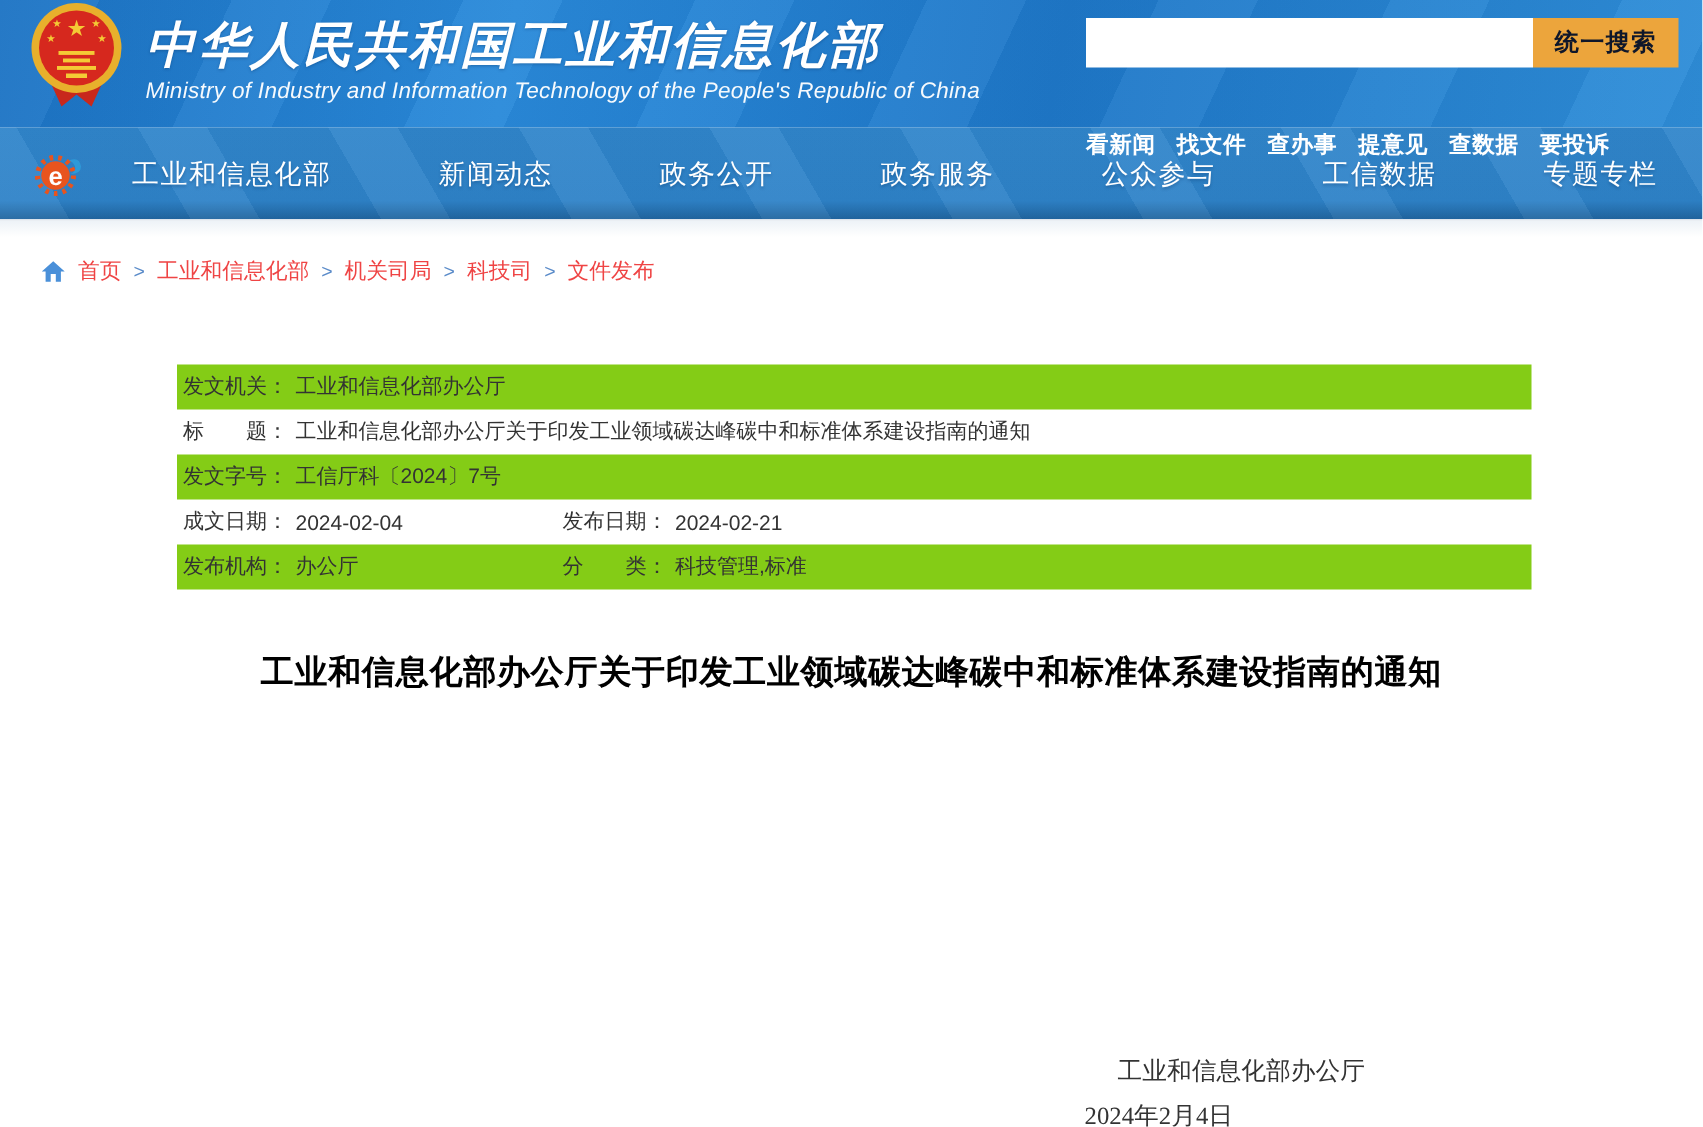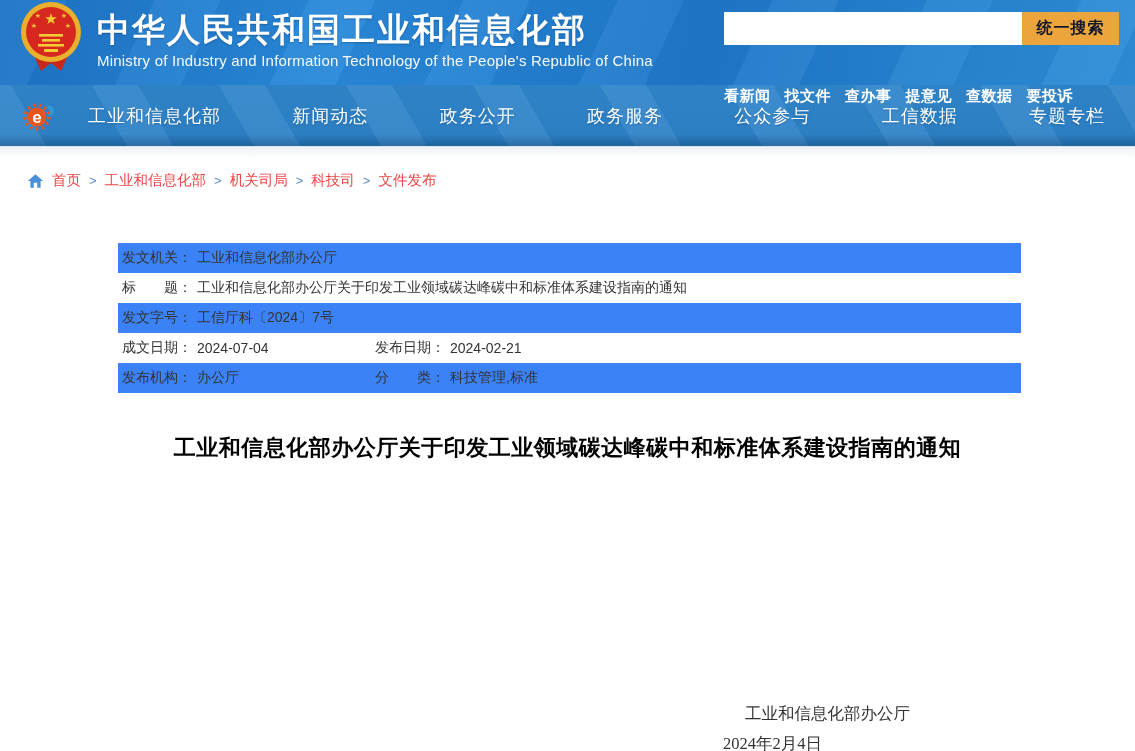--- a/index.html
+++ b/index.html
@@ -6,21 +6,21 @@
   html,body { width:1135px; height:751px; overflow:hidden; background:#fff;
     font-family:"Liberation Sans","DejaVu Sans",sans-serif; }
   .page { position:relative; width:1135px; height:751px; }
 
   
   .header { position:absolute; top:0; left:0; width:1135px; height:85px;
     background:linear-gradient(100deg,#1d74c4 0%,#2a8ada 30%,#1f78c8 62%,#2f8ed8 100%); }
   .header::after { content:""; position:absolute; inset:0;
     background:repeating-linear-gradient(115deg, rgba(255,255,255,0.04) 0 60px, rgba(0,40,90,0.05) 60px 140px); }
   .emblem { position:absolute; left:20px; top:1px; width:62px; height:74px; z-index:2; }
-  .title-block { position:absolute; left:97px; top:11px; z-index:2; color:#fff; }
+  .title-block { position:absolute; left:97px; top:11px; z-index:2; color:#fff;font-style:italic; }
   .site-title { font-size:33px; font-weight:bold; letter-spacing:2px; line-height:38px;
     text-shadow:0 1px 2px rgba(0,40,90,.35); }
   .site-subtitle { font-size:15px; margin-top:3px; letter-spacing:.2px; opacity:.96; }
   .search-area { position:absolute; left:724px; top:12px; width:395px; height:33px; display:flex; z-index:2; }
   .search-input { width:298px; height:33px; border:none; outline:none; padding:0 10px;
     font-size:14px; background:#fff; }
   .search-button { width:97px; height:33px; border:none; background:#eca53c; color:#0f172a;
     font-size:16px; font-weight:bold; cursor:pointer; letter-spacing:1px;
     font-family:"Liberation Sans","DejaVu Sans",sans-serif; }
   .quick-links { position:absolute; left:724px; top:51px; display:flex; gap:14px; z-index:2;margin-top:36px; }
@@ -45,21 +45,21 @@
   
   .breadcrumb { position:absolute; top:171px; left:27px; display:flex; align-items:center;
     font-size:14.5px; color:#3077cc; }
   .breadcrumb a { color:#ef4444; text-decoration:none; }
   .crumb-sep { margin:0 8px; color:#5a8bc9; font-size:13px; }
   .home-icon { width:17px; height:16px; margin-right:8px; display:inline-block; }
 
   
   .meta-table { position:absolute; top:243px; left:118px; width:903px; font-size:14px; color:#333; }
   .meta-row { display:flex; height:30px; align-items:center; padding-left:4px; }
-  .meta-row.gray { background:#3b82f6; }
+  .meta-row.gray { background:#84cc16; }
   .meta-cell { display:flex; align-items:center; }
   .meta-cell.col1 { width:253px; }
   .meta-label { white-space:pre; }
   .meta-value { margin-left:5px; }
 
   
   .doc-title { position:absolute; top:433px; left:0; width:1135px; text-align:center;
     font-size:22px; font-weight:bold; color:#000; letter-spacing:.5px; }
   .doc-body { position:absolute; top:524px; left:118px; width:904px;
     font-family:"Liberation Serif","DejaVu Serif",serif;
@@ -158,21 +158,21 @@
     </div>
     <div class="meta-row gray">
       <div class="meta-cell">
         <span class="meta-label">发文字号：</span>
         <span class="meta-value">工信厅科〔2024〕7号</span>
       </div>
     </div>
     <div class="meta-row">
       <div class="meta-cell col1">
         <span class="meta-label">成文日期：</span>
-        <span class="meta-value">2024-07-04</span>
+        <span class="meta-value">2024-02-04</span>
       </div>
       <div class="meta-cell">
         <span class="meta-label">发布日期：</span>
         <span class="meta-value">2024-02-21</span>
       </div>
     </div>
     <div class="meta-row gray">
       <div class="meta-cell col1">
         <span class="meta-label">发布机构：</span>
         <span class="meta-value">办公厅</span>

